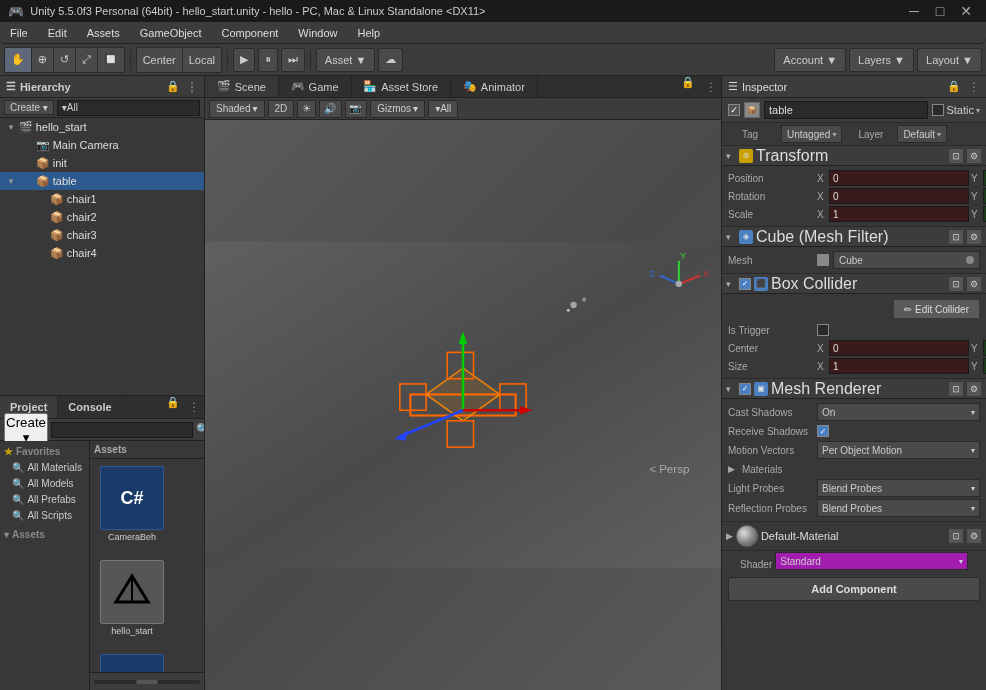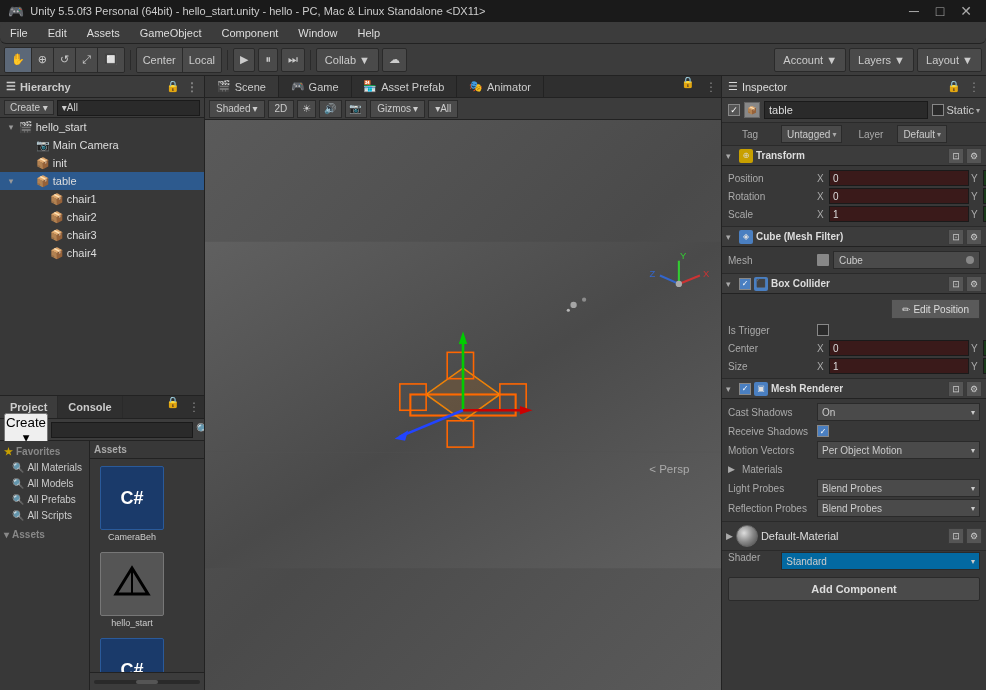--- a/index.html
+++ b/index.html
@@ -86,21 +86,21 @@
     .insp-btn { background: #5a5a5a; border: 1px solid #3a3a3a; color: #ddd; padding: 1px 8px; font-size: 10px; cursor: pointer; height: 18px; }
 
     
     .component-header { display: flex; align-items: center; padding: 2px 4px; background: #3c3c3c; border-bottom: 1px solid #222; cursor: pointer; gap: 3px; height: 20px; }
     .component-arrow { font-size: 9px; color: #aaa; width: 10px; }
     .component-icon { width: 14px; height: 14px; border-radius: 2px; display: flex; align-items: center; justify-content: center; font-size: 8px; }
     .component-icon.transform { background: #c8a000; }
     .component-icon.mesh-filter { background: #4a7fc1; }
     .component-icon.box-collider { background: #4a7fc1; }
     .component-icon.mesh-renderer { background: #4a7fc1; }
-    .component-name { flex: 1; color: #ddd; font-size: 10px; font-weight: bold; }
+    .component-name { flex: 1; color: #ddd; font-size: 16px; font-weight: normal; }
     .component-actions { display: flex; gap: 2px; margin-left: auto; }
     .component-action-btn { width: 16px; height: 16px; background: #555; border: 1px solid #3a3a3a; display: flex; align-items: center; justify-content: center; cursor: pointer; font-size: 9px; color: #ccc; }
 
     .component-body { padding: 3px 6px; background: #383838; border-bottom: 1px solid #2a2a2a; }
     .prop-row { display: flex; align-items: center; padding: 1px 0; gap: 4px; min-height: 18px; }
     .prop-label { color: #aaa; font-size: 10px; min-width: 85px; }
     .xyz-row { display: flex; align-items: center; gap: 2px; flex: 1; }
     .xyz-label { color: #aaa; font-size: 10px; min-width: 10px; }
     .xyz-input { flex: 1; background: #2a2a2a; border: 1px solid #1a1a1a; color: #ddd; padding: 1px 3px; font-size: 10px; height: 16px; }
     .xyz-input.x-bg { background: #3a1a1a; }
@@ -118,35 +118,35 @@
     .shadow-arrow { margin-left: auto; font-size: 8px; }
 
     .materials-row { display: flex; align-items: center; padding: 1px 0; cursor: pointer; }
     .materials-arrow { font-size: 9px; color: #aaa; margin-right: 3px; }
 
     .add-component-btn { margin: 6px; padding: 5px; background: #4a4a4a; border: 1px solid #2a2a2a; color: #ddd; font-size: 11px; cursor: pointer; text-align: center; font-weight: bold; border-radius: 2px; }
 
     
     .material-row { display: flex; align-items: center; padding: 3px 4px; background: #383838; border-bottom: 1px solid #2a2a2a; gap: 4px; }
     .material-sphere { width: 22px; height: 22px; border-radius: 50%; background: radial-gradient(circle at 35% 35%, #ddd, #888, #444); border: 1px solid #666; }
-    .material-shader { display: flex; align-items: flex-start; gap: 21px; padding: 1px 6px; }
+    .material-shader { display: flex; align-items: flex-end; gap: 3px; padding: 1px 18px; }
     .shader-label { color: #aaa; font-size: 10px; }
-    .shader-dropdown { flex: 1; background: #0369a1; border: 1px solid #2a2a2a; color: #ccc; padding: 1px 4px; font-size: 10px; height: 18px; display: flex; align-items: center; cursor: pointer; gap: 2px; }
+    .shader-dropdown { flex: 1; background: #a21caf; border: 1px solid #2a2a2a; color: #ccc; padding: 1px 4px; font-size: 10px; height: 18px; display: flex; align-items: center; cursor: pointer; gap: 2px; }
 
     
     .project-toolbar { background: #3c3c3c; height: 22px; display: flex; align-items: center; padding: 0 4px; border-bottom: 1px solid #222; gap: 3px; }
     .project-search { flex: 1; background: #2a2a2a; border: 1px solid #1a1a1a; color: #ccc; padding: 1px 4px; font-size: 10px; height: 16px; }
     .project-body { display: flex; flex: 1; overflow: hidden; }
     .project-sidebar { width: 90px; background: #383838; border-right: 1px solid #222; padding: 3px 0; overflow-y: auto; }
     .project-sidebar::-webkit-scrollbar { width: 4px; }
     .project-sidebar::-webkit-scrollbar-thumb { background: #555; }
     .fav-item { padding: 1px 6px 1px 12px; cursor: pointer; font-size: 10px; color: #ccc; height: 16px; display: flex; align-items: center; gap: 3px; }
     .fav-star { color: #c8a000; font-size: 10px; }
     .fav-section-title { padding: 2px 4px; font-size: 10px; color: #888; font-weight: bold; display: flex; align-items: center; gap: 3px; }
-    .project-assets { flex: 1; padding: 4px; display: flex; flex-wrap: wrap; align-content: flex-start; gap: 4px; overflow-y: auto; }
+    .project-assets { flex: 1; padding: 4px; display: flex; flex-wrap: wrap; align-content: flex-start; gap: 12px; overflow-y: auto; }
     .project-assets::-webkit-scrollbar { width: 4px; }
     .project-assets::-webkit-scrollbar-thumb { background: #555; }
     .asset-item { width: 76px; display: flex; flex-direction: column; align-items: center; gap: 2px; cursor: pointer; padding: 3px; border-radius: 2px; }
     .asset-icon { width: 64px; height: 64px; display: flex; align-items: center; justify-content: center; font-size: 10px; border-radius: 2px; position: relative; }
     .asset-icon.cs-file { background: #1a3a6a; border: 1px solid #2a5a9a; }
     .asset-icon.cs-file::before { content: 'C#'; font-size: 18px; font-weight: bold; color: #fff; }
     .asset-icon.unity-scene { background: #555; border: 1px solid #777; }
     .asset-name { font-size: 9px; color: #ccc; text-align: center; word-break: break-word; max-width: 72px; }
     .assets-label { padding: 3px 4px; font-size: 10px; color: #aaa; font-weight: bold; border-bottom: 1px solid #222; }
 
@@ -189,21 +189,21 @@
   <div class="toolbar-sep"></div>
   <div class="toolbar-group">
     <button class="toolbar-btn">Center</button>
     <button class="toolbar-btn">Local</button>
   </div>
   <div class="toolbar-sep"></div>
   <button class="toolbar-btn play-btn">▶</button>
   <button class="toolbar-btn">⏸</button>
   <button class="toolbar-btn">⏭</button>
   <div class="toolbar-sep"></div>
-  <button class="dropdown-btn">Collab ▼</button>
+  <button class="dropdown-btn">Asset ▼</button>
   <button class="toolbar-btn">☁</button>
   <div style="flex:1"></div>
   <button class="dropdown-btn">Account ▼</button>
   <button class="dropdown-btn">Layers ▼</button>
   <button class="dropdown-btn">Layout ▼</button>
 </div>
 
 <div id="main">
 
   <div id="left-panel">
@@ -357,21 +357,21 @@
       <div class="scene-tab active">
         <span>🎬</span>
         <span>Scene</span>
       </div>
       <div class="scene-tab">
         <span>🎮</span>
         <span>Game</span>
       </div>
       <div class="scene-tab">
         <span>🏪</span>
-        <span>Asset Prefab</span>
+        <span>Asset Store</span>
       </div>
       <div class="scene-tab">
         <span>🎭</span>
         <span>Animator</span>
       </div>
       <span class="lock-icon" style="padding:0 6px;">🔒</span>
       <span style="color:#888; font-size:12px; padding:0 4px; display:flex; align-items:center;">⋮</span>
     </div>
     <div class="scene-toolbar">
       <div class="scene-dropdown">
@@ -557,21 +557,21 @@
         <span class="component-name">Box Collider</span>
         <div class="component-actions">
           <div class="component-action-btn">⊡</div>
           <div class="component-action-btn">⚙</div>
         </div>
       </div>
       <div class="component-body">
         <div class="collider-edit-row">
           <button class="edit-collider-btn">
             <span>✏</span>
-            <span>Edit Position</span>
+            <span>Edit Collider</span>
           </button>
         </div>
         <div class="prop-row">
           <span class="prop-label">Is Trigger</span>
           <span class="checkbox-prop"></span>
         </div>
         <div class="prop-row">
           <span class="prop-label">Center</span>
           <div class="xyz-row">
             <span class="xyz-label">X</span>

